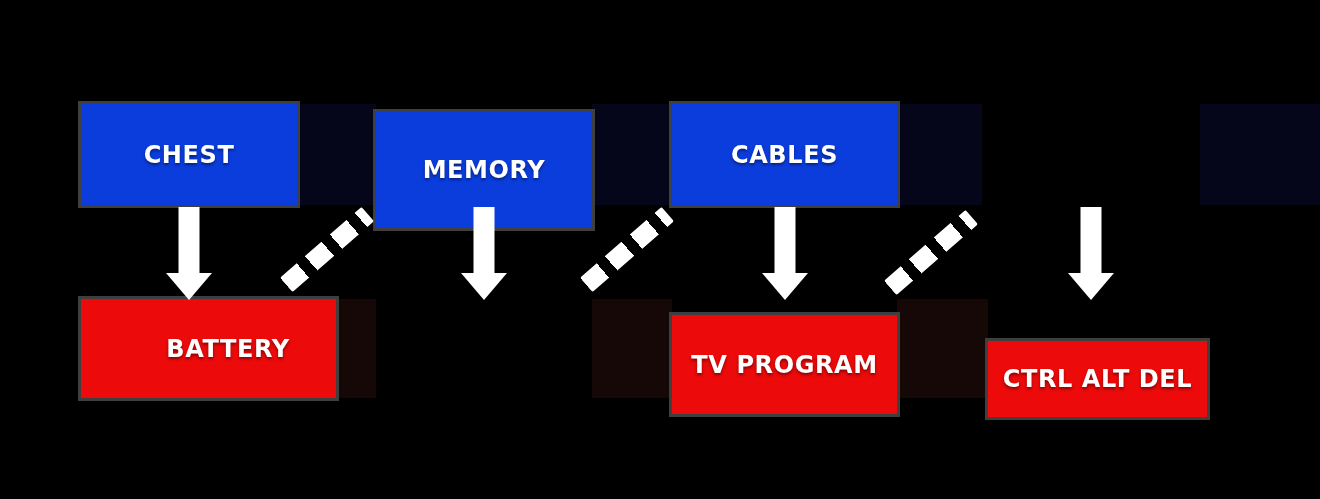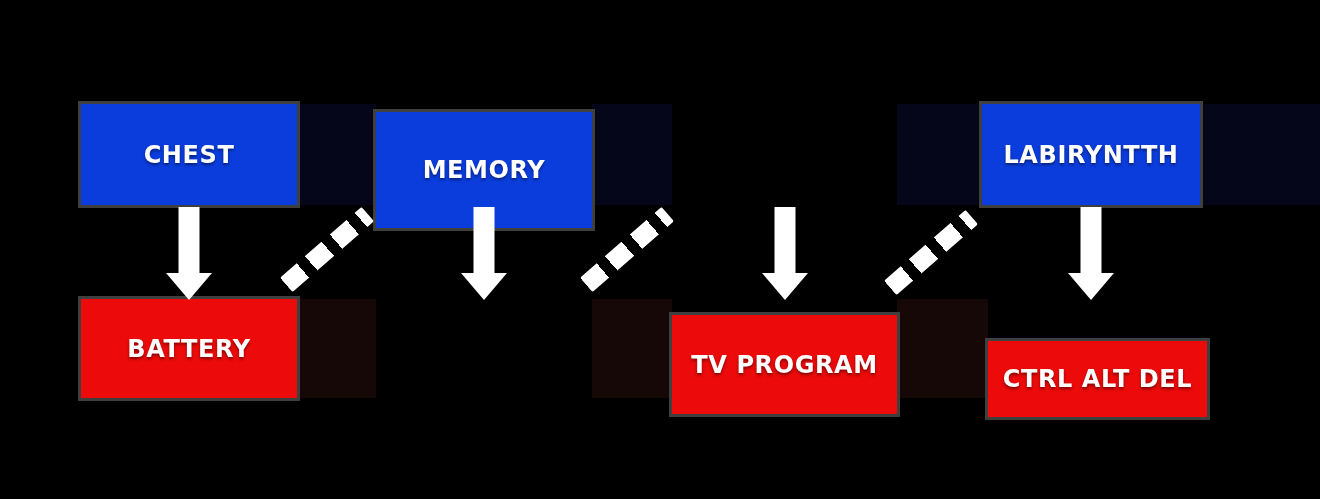--- a/index.html
+++ b/index.html
@@ -50,25 +50,25 @@
   <div class="gap bottom-strip" style="left:297px;  top:299px; width:79px;  height:99px;"></div>
   <div class="gap bottom-strip" style="left:592px;  top:299px; width:80px;  height:99px;"></div>
   <div class="gap bottom-strip" style="left:897px;  top:299px; width:91px;  height:99px;"></div>
 
   <div class="box blue" style="left:81px;  top:104px; width:216px; height:101px;">
     <span>CHEST</span>
   </div>
   <div class="box blue" style="left:376px; top:112px; width:216px; height:116px;">
     <span>MEMORY</span>
   </div>
-  <div class="box blue" style="left:982px; top:104px; width:218px; height:101px;">
-    <span>LABIRYNTTH</span>
+  <div class="box blue" style="left:672px; top:104px; width:225px; height:101px;">
+    <span>CABLES</span>
   </div>
 
-  <div class="box red" style="left:81px;  top:299px; width:216px; height:99px;">
+  <div class="box red" style="left:81px;  top:299px; width:216px; height:99px;padding-left:39px;">
     <span>BATTERY</span>
   </div>
   <div class="box red" style="left:672px; top:299px; width:225px; height:99px;margin-top:16px;">
     <span>TV PROGRAM</span>
   </div>
   <div class="box red" style="left:988px; top:299px; width:219px; height:76px;margin-top:42px;">
     <span>CTRL ALT DEL</span>
   </div>
 
   <div class="arrow" style="left:166px;  top:207px;">

